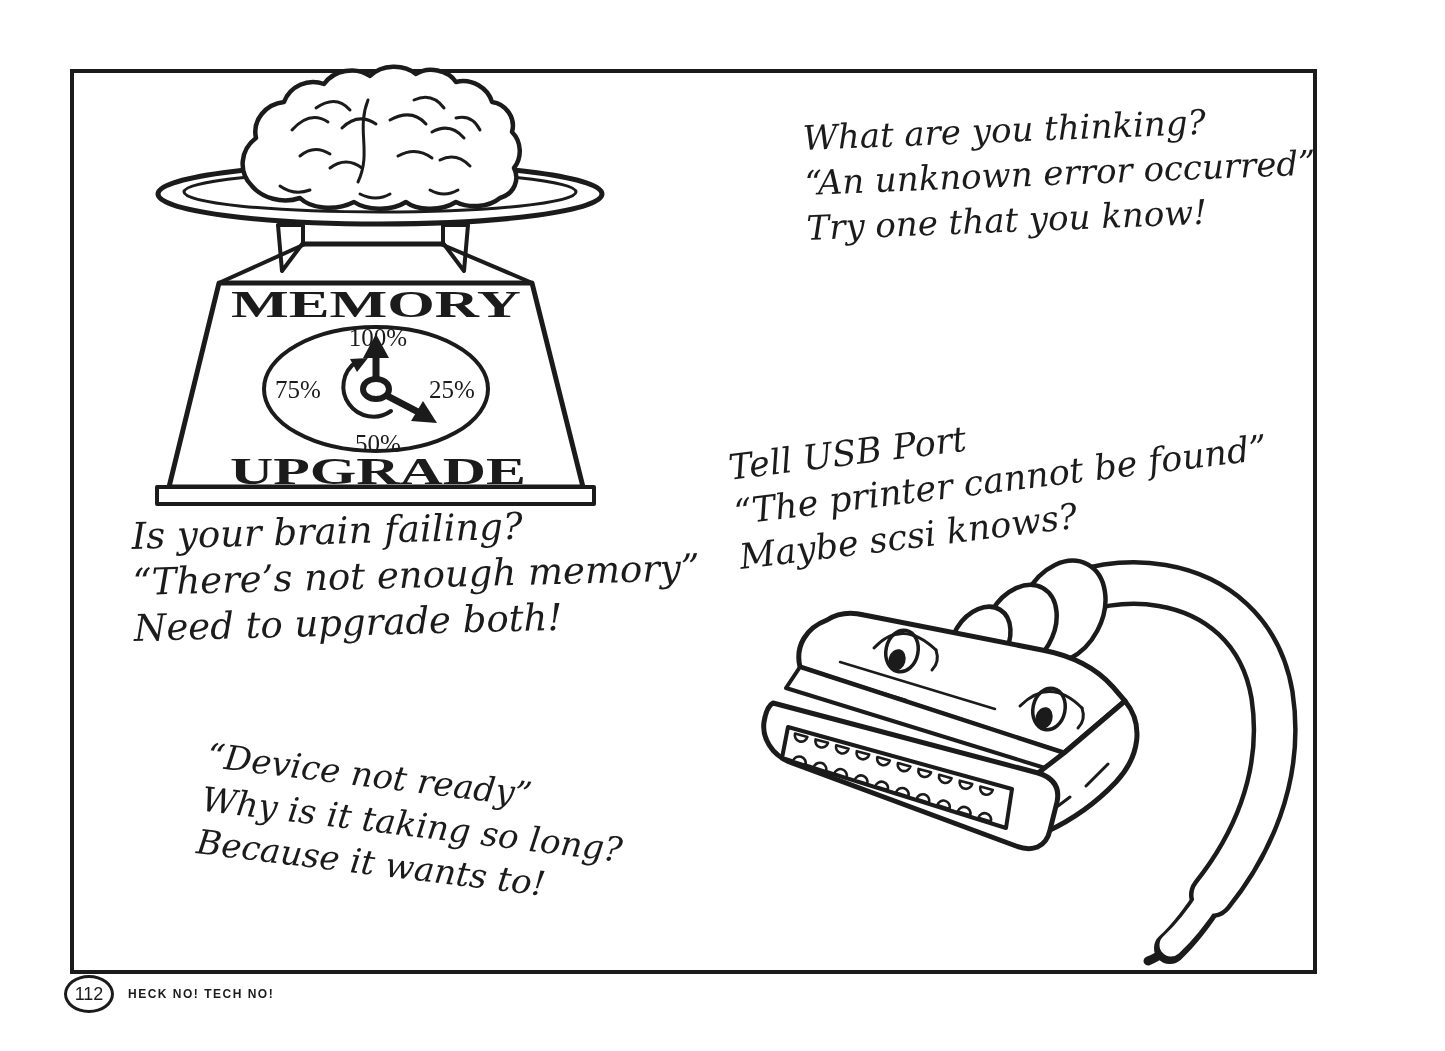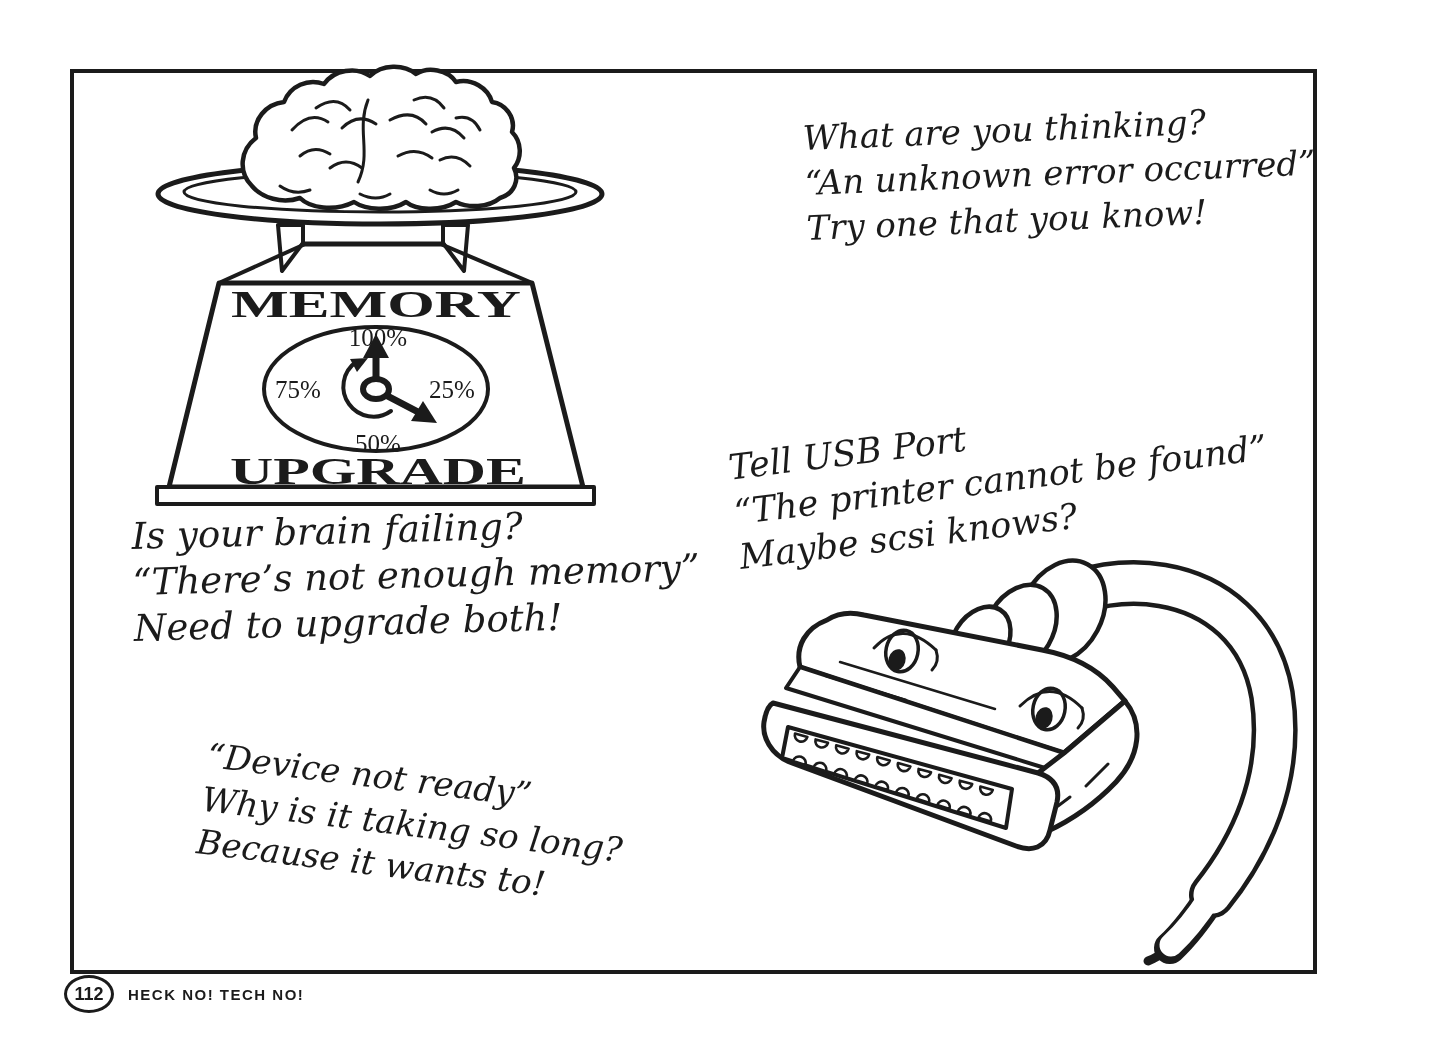--- a/index.html
+++ b/index.html
@@ -15,22 +15,22 @@
   #joke-brain{left:131px;top:514px;font-size:37px;line-height:1.24;
         transform:rotate(-1.5deg);transform-origin:left top;}
   #joke-usb{left:726px;top:446px;font-size:35px;line-height:1.28;
         transform:rotate(-7deg);transform-origin:left top;}
   #joke-device{left:210px;top:734px;font-size:34px;line-height:1.28;
         transform:rotate(7deg);transform-origin:left top;}
   #footer{position:absolute;left:64px;top:975px;display:flex;align-items:center;
         font-family:"Liberation Sans", sans-serif;}
   #page-number{width:44px;height:32px;border:3px solid #1b1b1b;border-radius:50%;
         display:flex;align-items:center;justify-content:center;
-        font-size:18px;font-weight:bold;}
-  #book-title{margin-left:14px;font-size:15px;font-weight:bold;letter-spacing:1.5px;}
+        font-size:18px;font-weight:normal;}
+  #book-title{margin-left:14px;font-size:12px;font-weight:bold;letter-spacing:1.5px;}
   svg text{fill:#1b1b1b;}
   .serif-label{font-family:"Liberation Serif", serif;font-weight:bold;}
 </style>
 </head>
 <body>
 
 <div id="page">
 
   <div id="page-border"></div>
 

